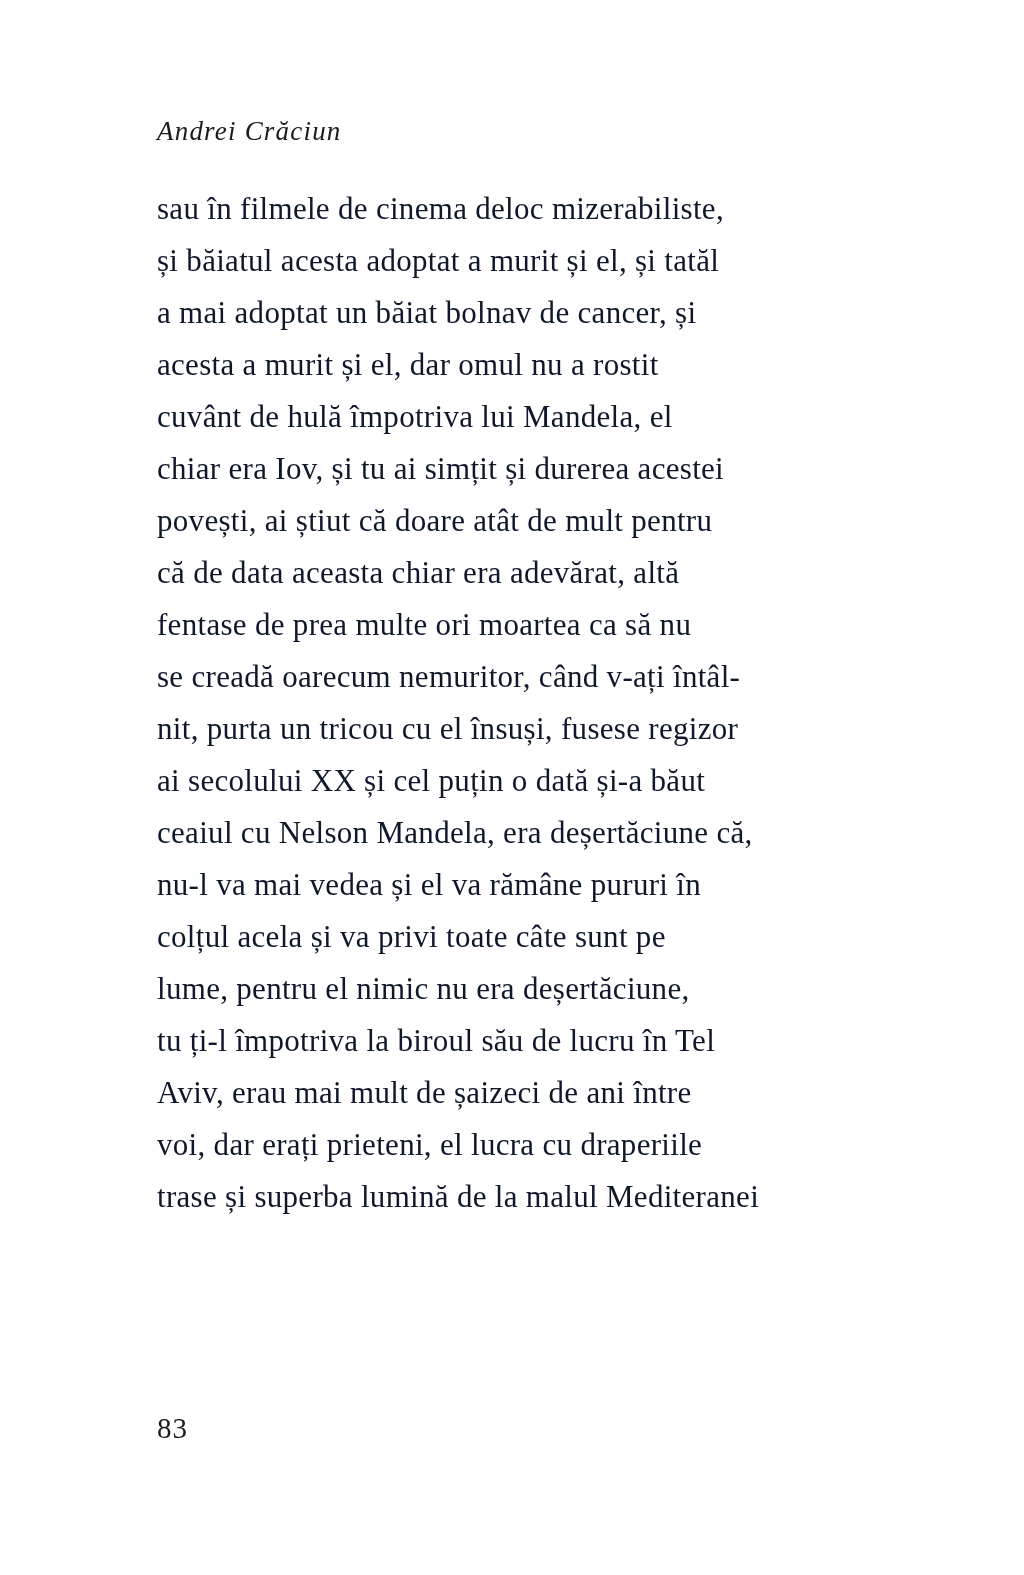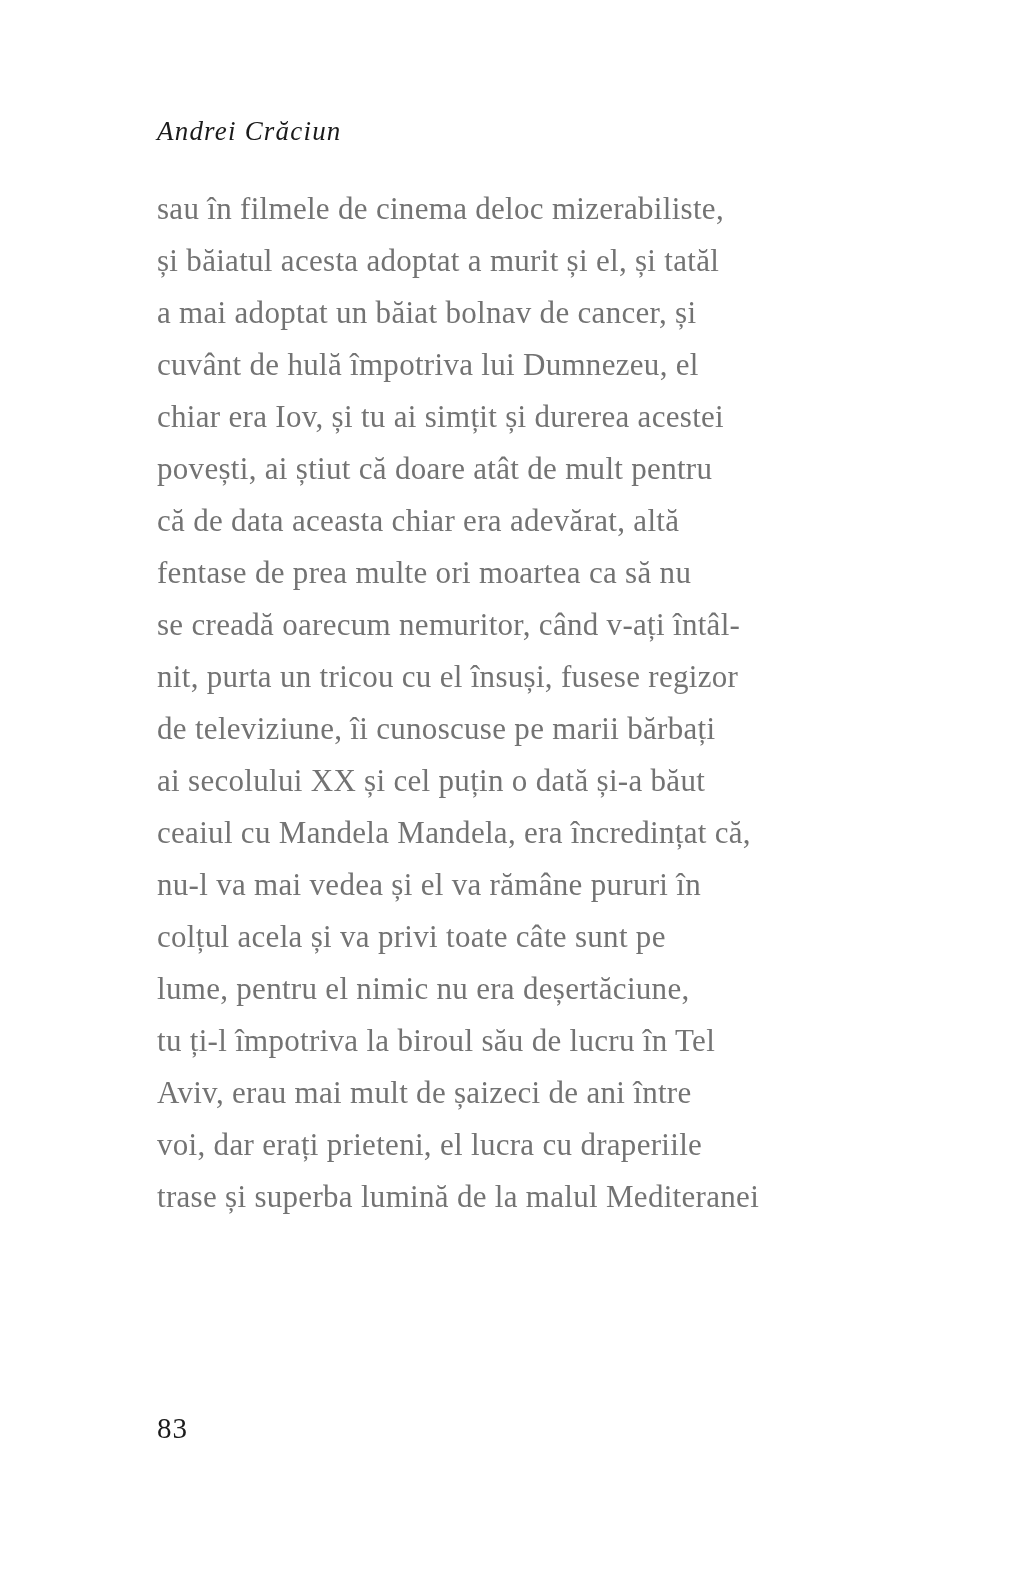--- a/index.html
+++ b/index.html
@@ -27,21 +27,21 @@
     color: #1b1b1b;
   }
   .body-text {
     position: absolute;
     left: 157px;
     top: 183px;
     width: 710px;
     font-size: 31px;
     line-height: 52px;
     letter-spacing: 0.3px;
-    color: #737373;
+    color: #0f172a;
   }
   .text-line {
     text-align: justify;
     text-align-last: justify;
     height: 52px;
     overflow: hidden;
     white-space: nowrap;
   }
   
   .text-line::after {
@@ -61,30 +61,30 @@
 </head>
 <body>
 
 <div class="page">
   <div class="running-header">Andrei Crăciun</div>
 
   <div class="body-text">
     <div class="text-line">sau în filmele de cinema deloc mizerabiliste,</div>
     <div class="text-line">și băiatul acesta adoptat a murit și el, și tatăl</div>
     <div class="text-line">a mai adoptat un băiat bolnav de cancer, și</div>
-    <div class="text-line">cuvânt de hulă împotriva lui Dumnezeu, el</div>
+    <div class="text-line">acesta a murit și el, dar omul nu a rostit</div>
+    <div class="text-line">cuvânt de hulă împotriva lui Mandela, el</div>
     <div class="text-line">chiar era Iov, și tu ai simțit și durerea acestei</div>
     <div class="text-line">povești, ai știut că doare atât de mult pentru</div>
     <div class="text-line">că de data aceasta chiar era adevărat, altă</div>
     <div class="text-line">fentase de prea multe ori moartea ca să nu</div>
     <div class="text-line">se creadă oarecum nemuritor, când v-ați întâl-</div>
     <div class="text-line">nit, purta un tricou cu el însuși, fusese regizor</div>
-    <div class="text-line">de televiziune, îi cunoscuse pe marii bărbați</div>
     <div class="text-line">ai secolului XX și cel puțin o dată și-a băut</div>
-    <div class="text-line">ceaiul cu Mandela Mandela, era încredințat că,</div>
+    <div class="text-line">ceaiul cu Nelson Mandela, era deșertăciune că,</div>
     <div class="text-line">nu-l va mai vedea și el va rămâne pururi în</div>
     <div class="text-line">colțul acela și va privi toate câte sunt pe</div>
     <div class="text-line">lume, pentru el nimic nu era deșertăciune,</div>
     <div class="text-line">tu ți-l împotriva la biroul său de lucru în Tel</div>
     <div class="text-line">Aviv, erau mai mult de șaizeci de ani între</div>
     <div class="text-line">voi, dar erați prieteni, el lucra cu draperiile</div>
     <div class="text-line">trase și superba lumină de la malul Mediteranei</div>
   </div>
 
   <div class="page-number">83</div>

